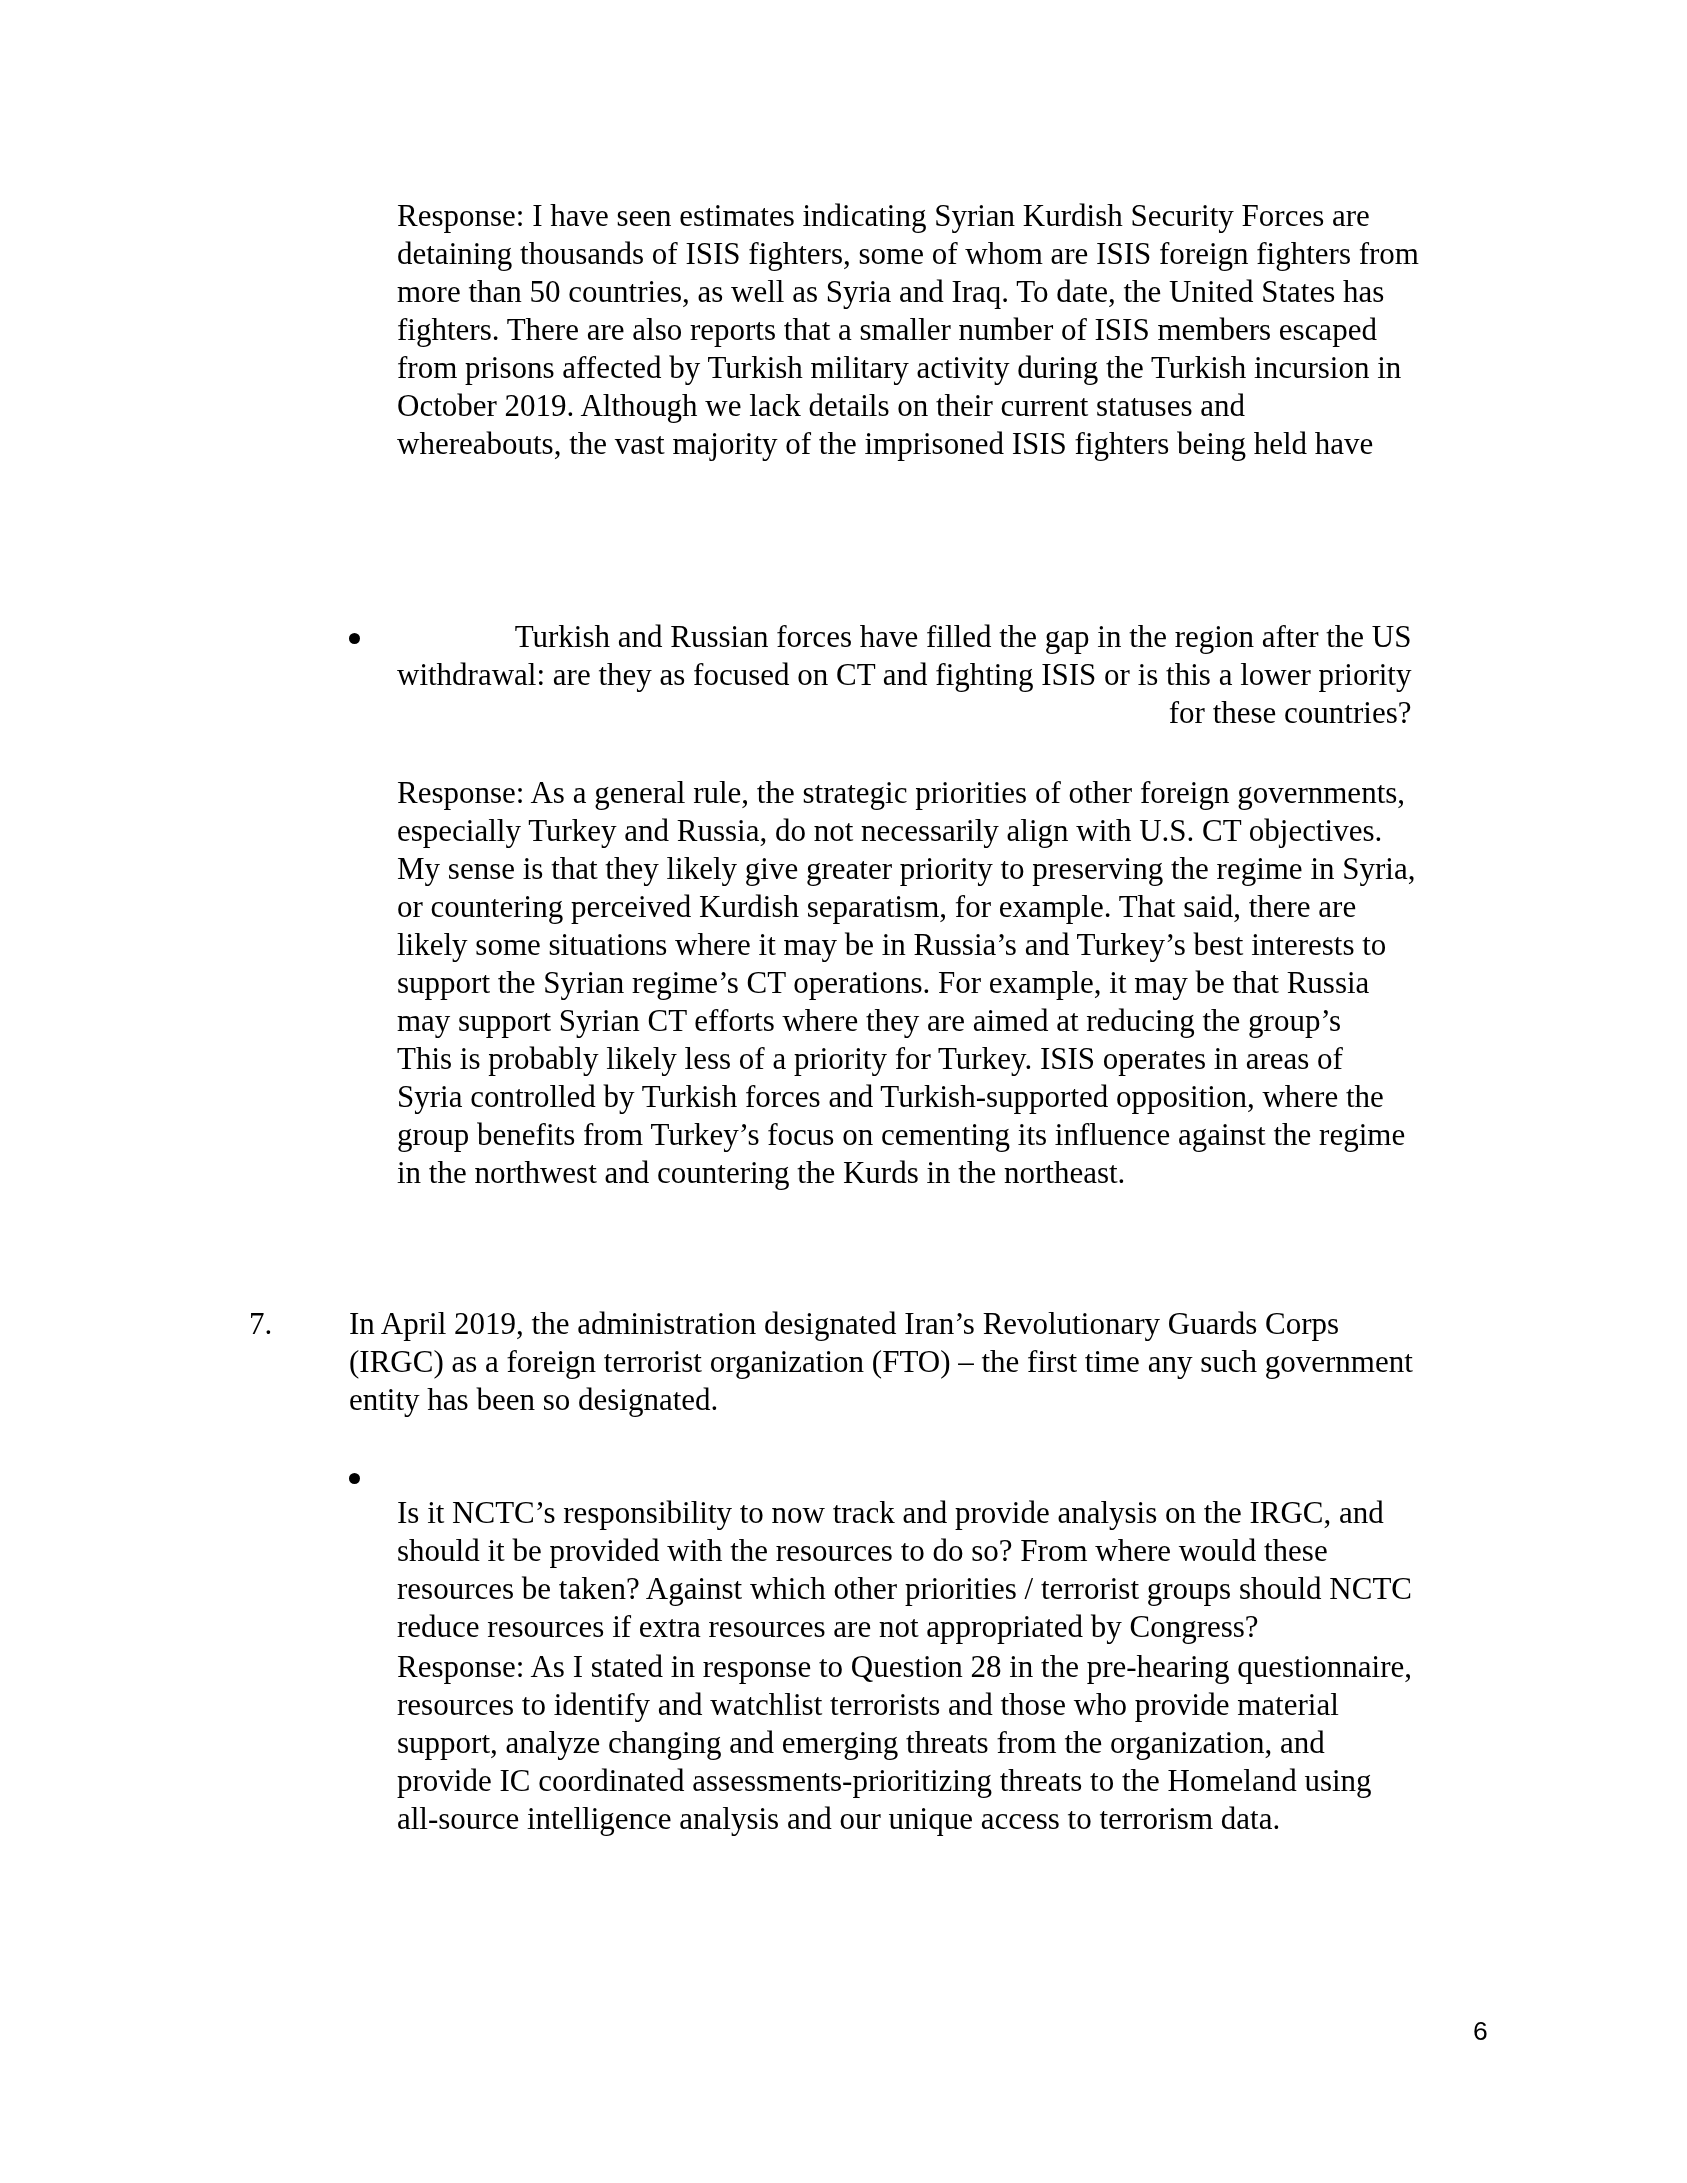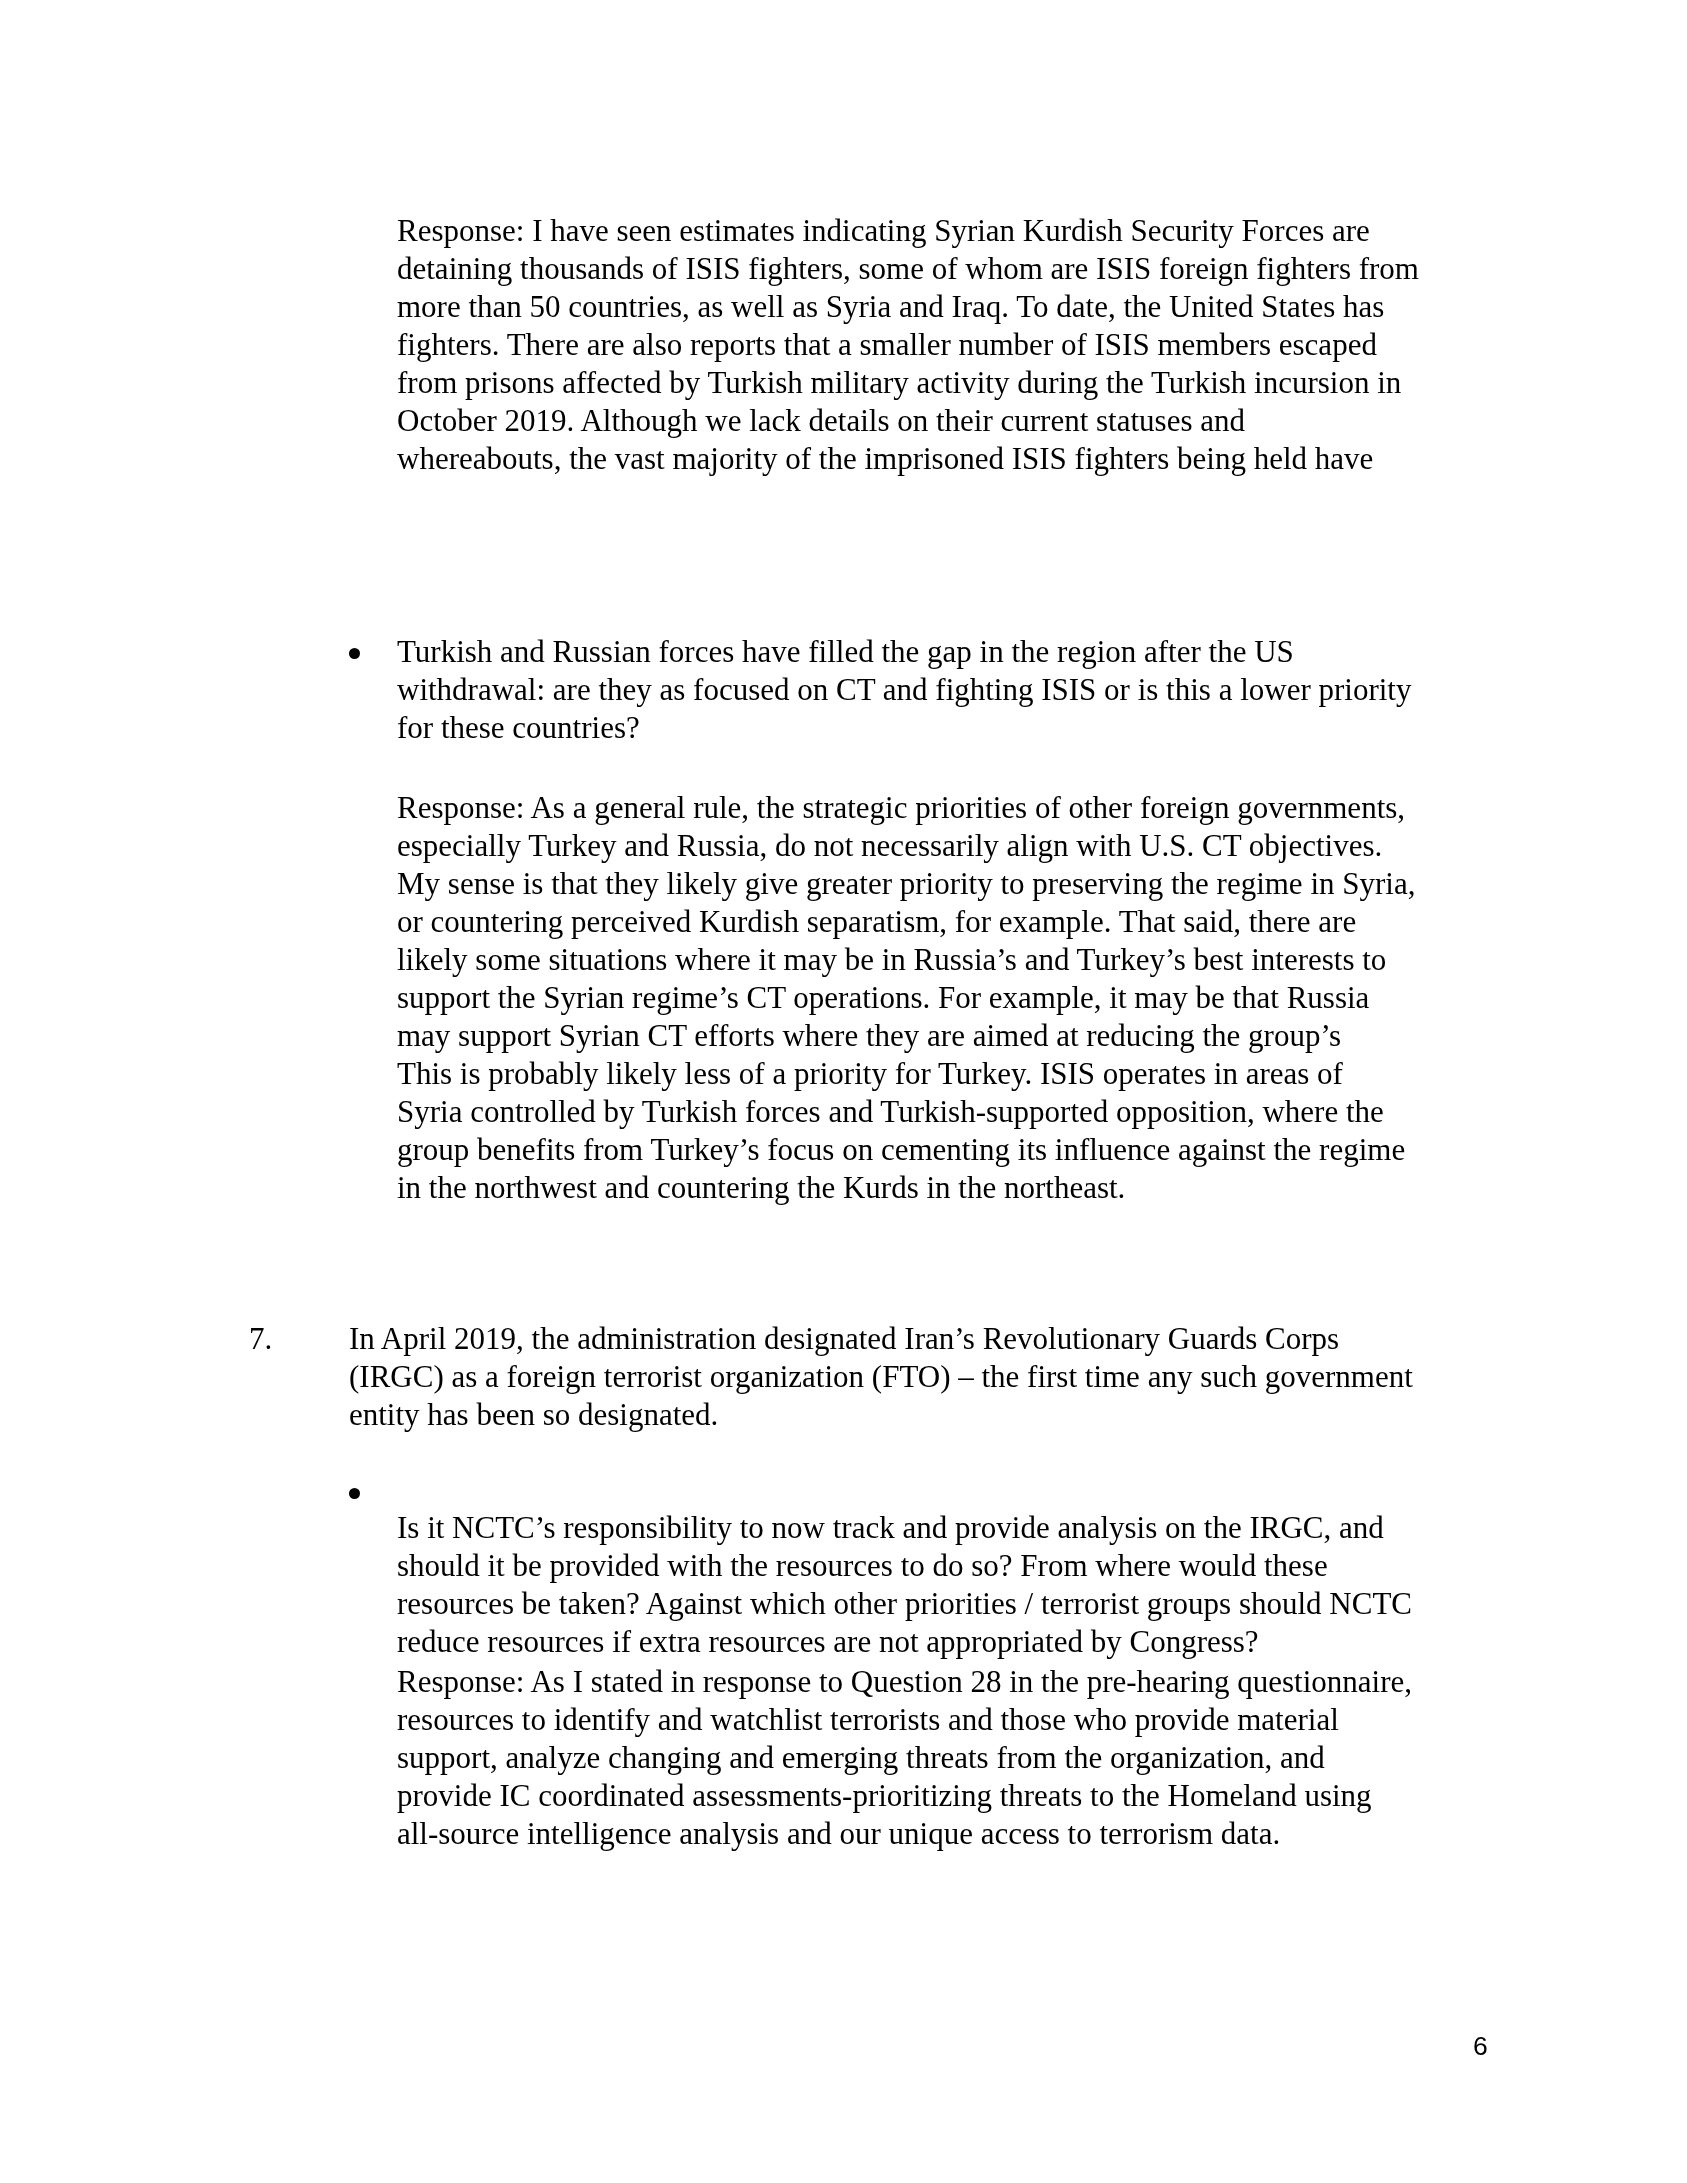--- a/index.html
+++ b/index.html
@@ -1,17 +1,17 @@
 <!DOCTYPE html>
 <html style="font-size:10.6px"><head>
 <meta charset="utf-8">
 <style>
   html, body { margin: 0; padding: 0; background: #ffffff; }
   body { width: 1687px; height: 2183px; position: relative; overflow: hidden; }
-  .page { position: absolute; left: 0; top: 16px; width: 1687px; height: 1720px; background: #ffffff; }
+  .page { position: absolute; left: 0; top: 1px; width: 1687px; height: 1720px; background: #ffffff; }
   .blk {
     position: absolute;
     font-family: "Liberation Serif", "DejaVu Serif", serif;
     font-size: 31px;
     line-height: 38px;
     color: #000000;
     white-space: nowrap;
   }
   .blk .ln { display: block; }
   .bullet {
@@ -44,21 +44,21 @@
     <span class="ln">Response: I have seen estimates indicating Syrian Kurdish Security Forces are</span>
     <span class="ln">detaining thousands of ISIS fighters, some of whom are ISIS foreign fighters from</span>
     <span class="ln">more than 50 countries, as well as Syria and Iraq.  To date, the United States has</span>
     <span class="ln">fighters.  There are also reports that a smaller number of ISIS members escaped</span>
     <span class="ln">from prisons affected by Turkish military activity during the Turkish incursion in</span>
     <span class="ln">October 2019.  Although we lack details on their current statuses and</span>
     <span class="ln">whereabouts, the vast majority of the imprisoned ISIS fighters being held have</span>
   </div>
 
   <span class="bullet" style="left:349px; top:632px;"></span>
-  <div class="blk" style="left:397px; top:617px;">
+  <div class="blk" style="left:397px; top:617px;text-align:right;">
     <span class="ln">Turkish and Russian forces have filled the gap in the region after the US</span>
     <span class="ln">withdrawal: are they as focused on CT and fighting ISIS or is this a lower priority</span>
     <span class="ln">for these countries?</span>
   </div>
 
   <div class="blk" style="left:397px; top:773px;">
     <span class="ln">Response: As a general rule, the strategic priorities of other foreign governments,</span>
     <span class="ln">especially Turkey and Russia, do not necessarily align with U.S. CT objectives.</span>
     <span class="ln">My sense is that they likely give greater priority to preserving the regime in Syria,</span>
     <span class="ln">or countering perceived Kurdish separatism, for example.  That said, there are</span>

